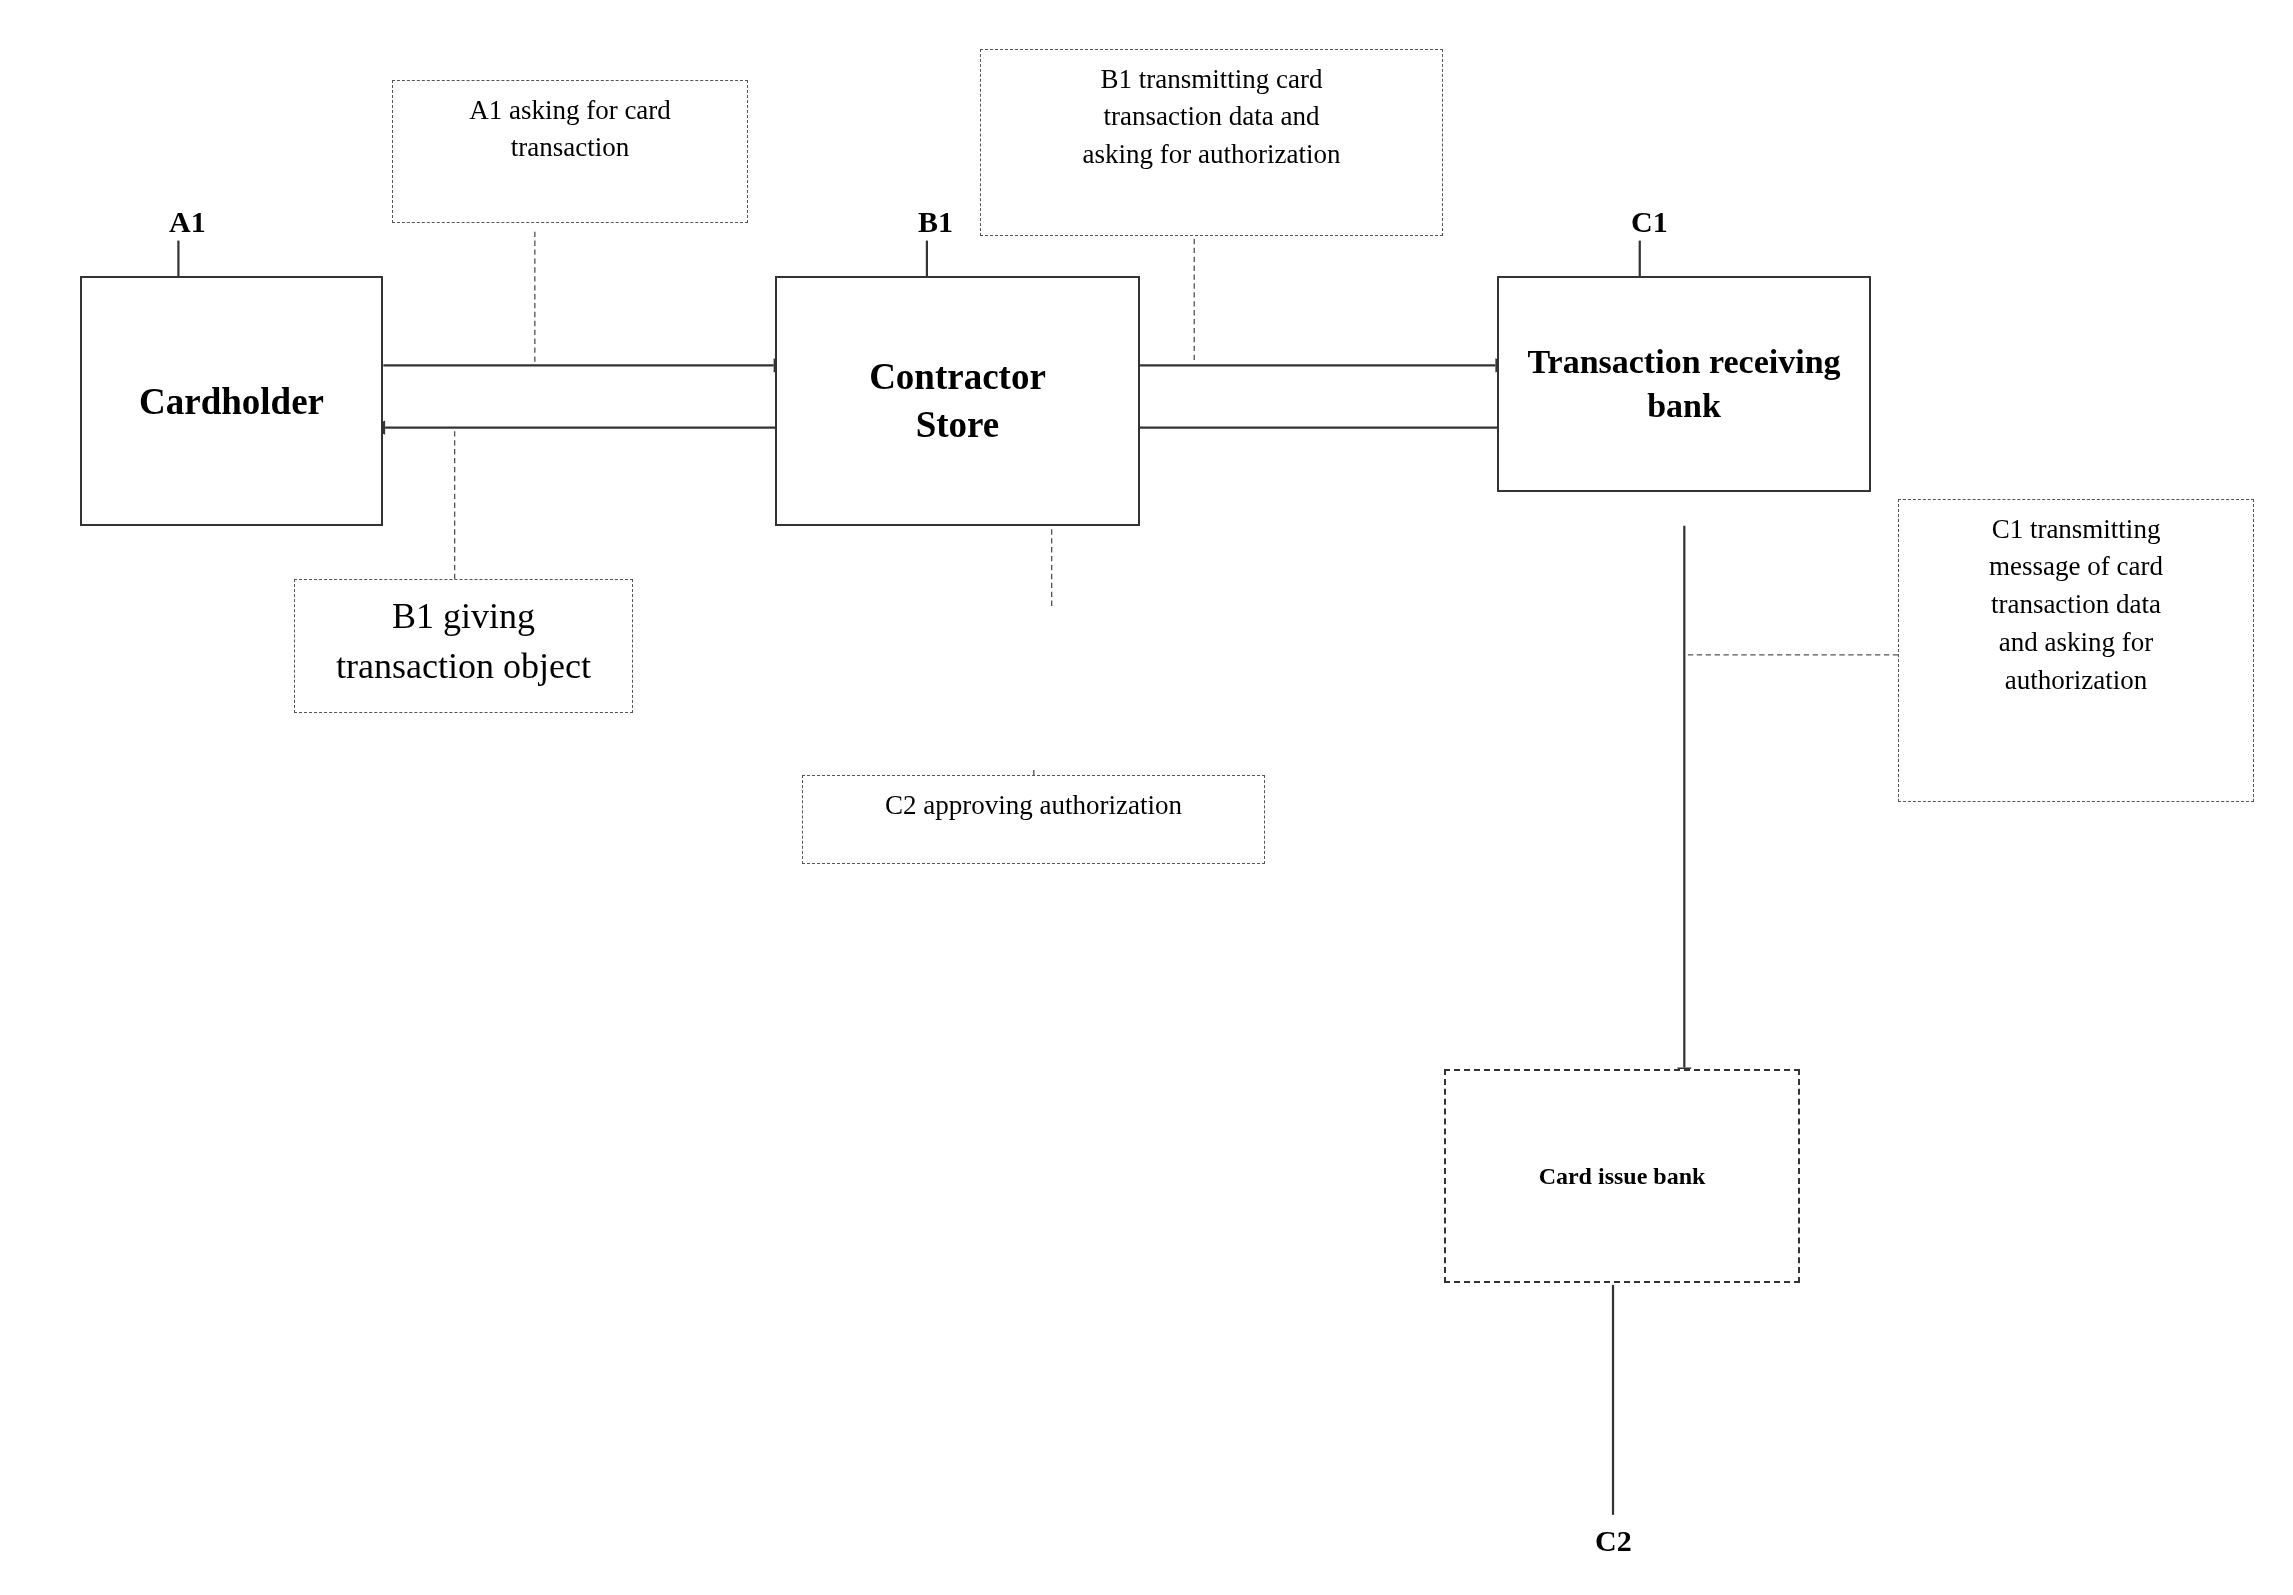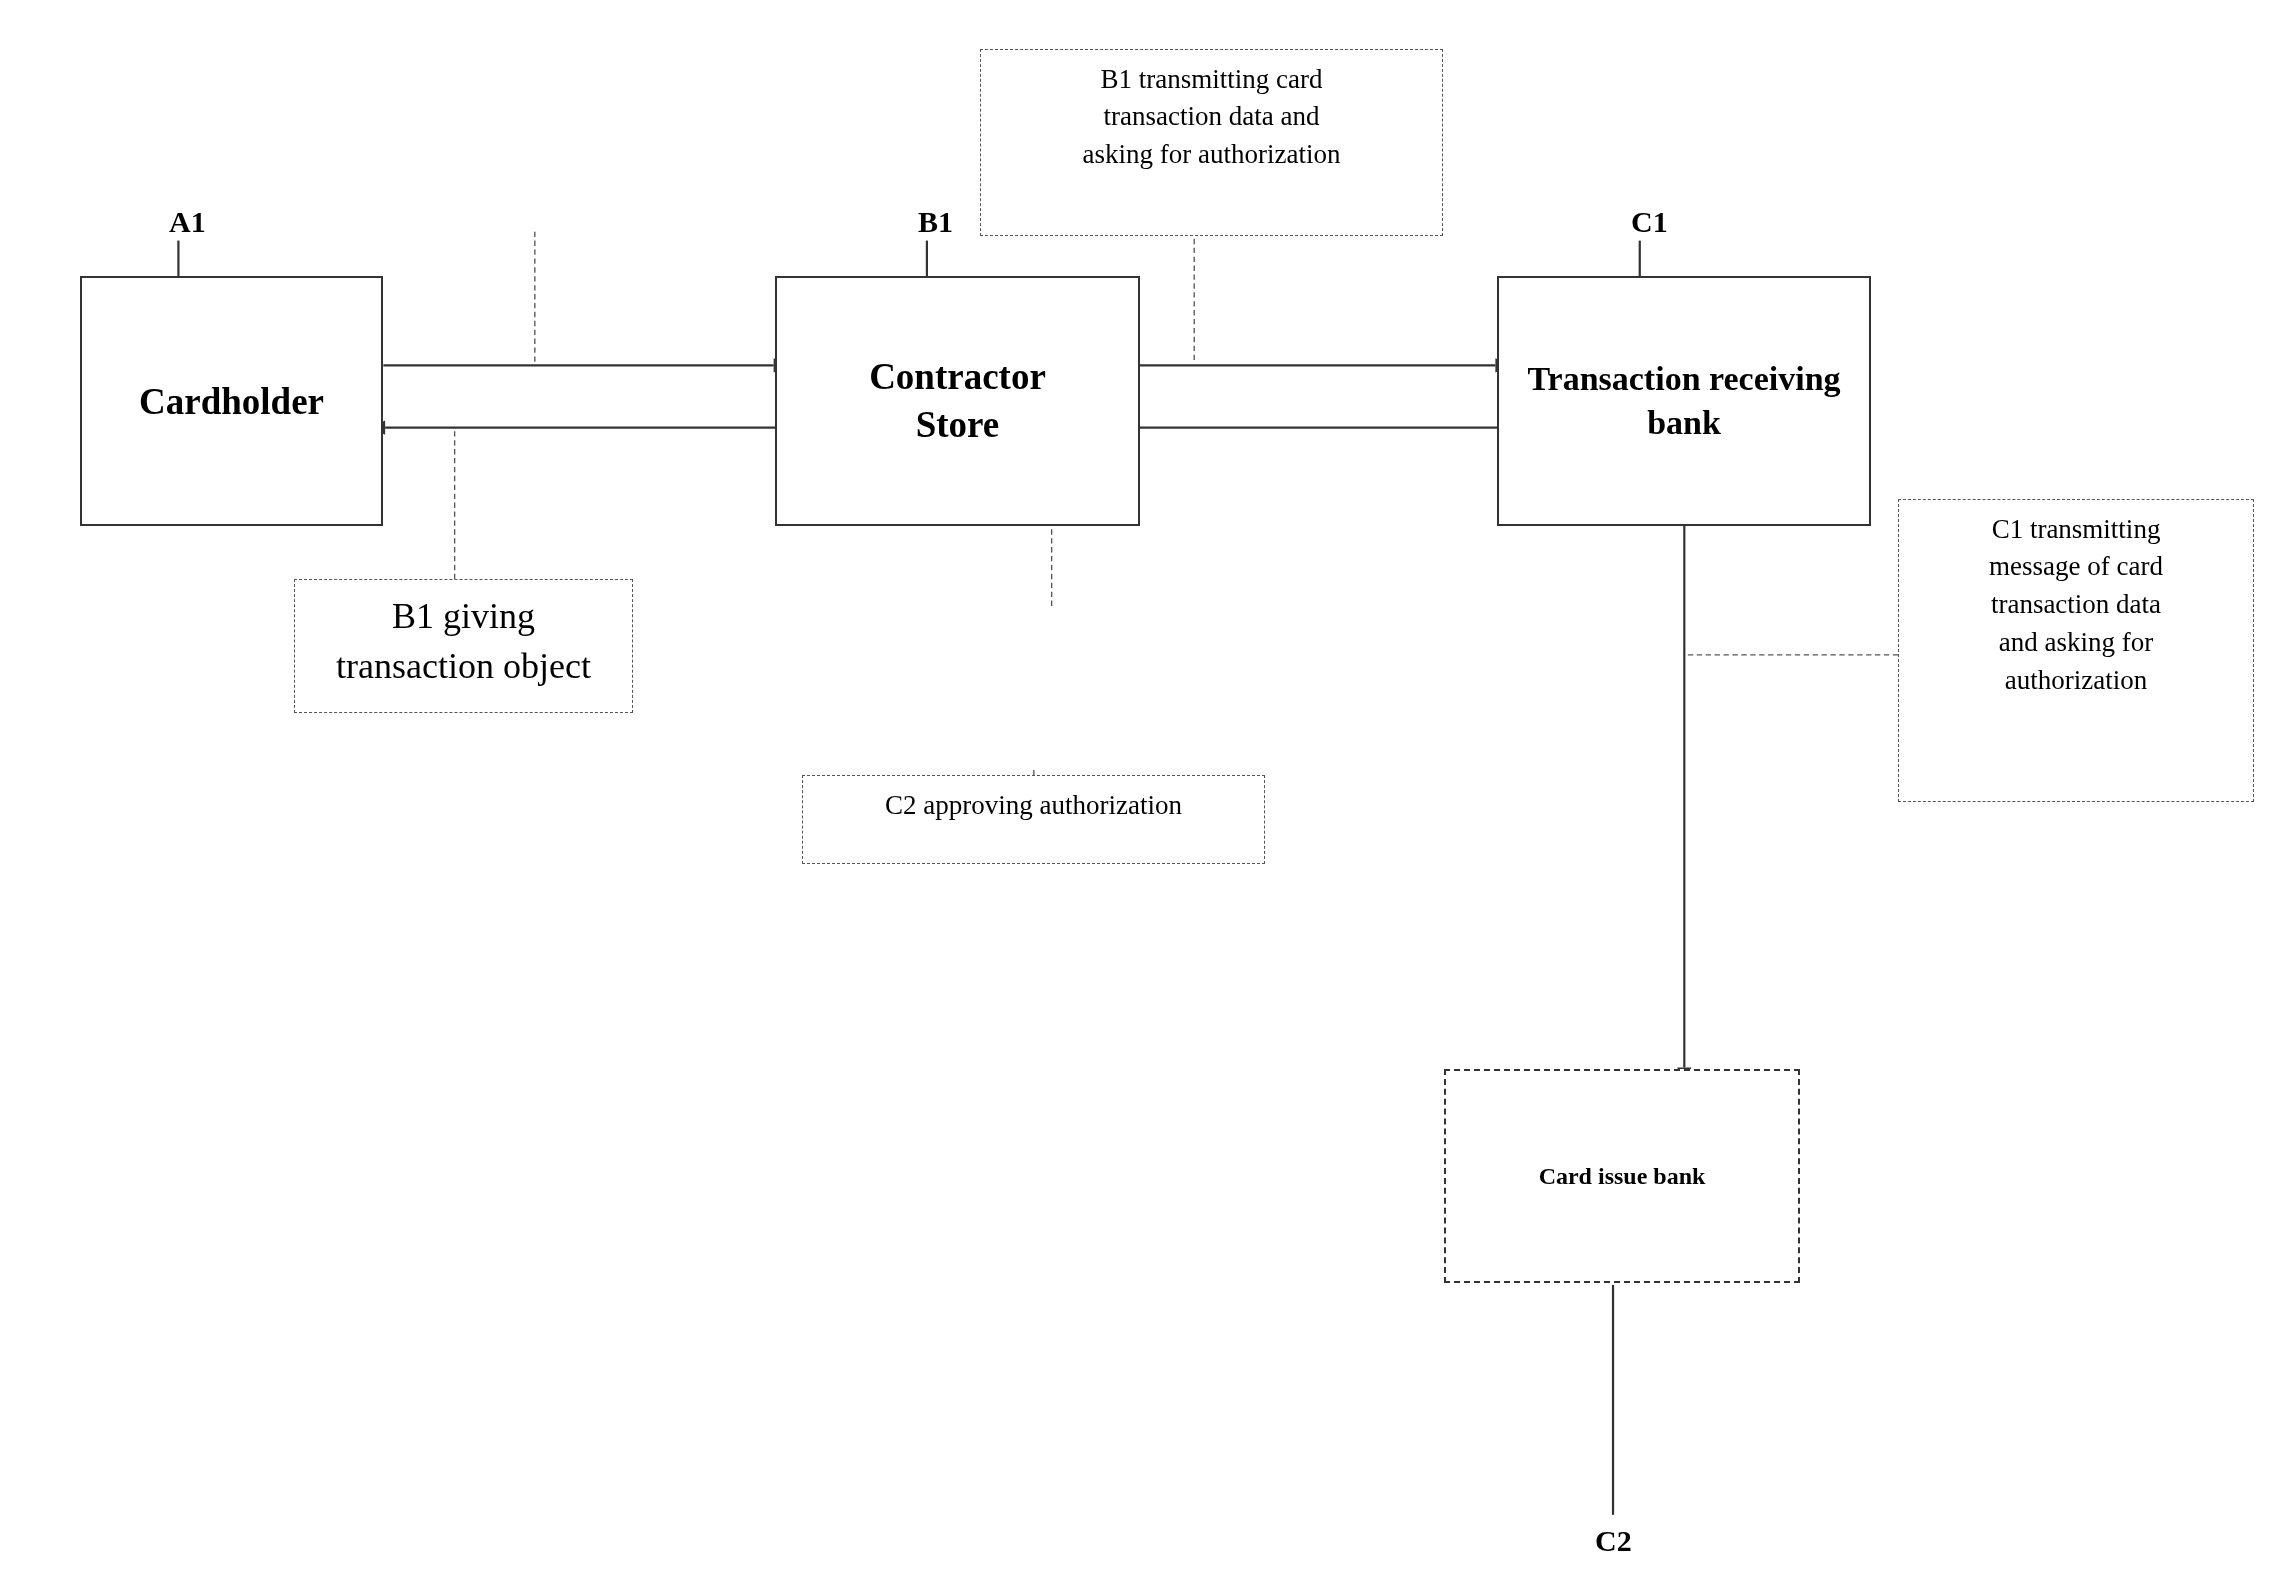--- a/index.html
+++ b/index.html
@@ -103,41 +103,44 @@
   </svg>
 
   <div class="entity-box" style="left:80px; top:276px; width:303px; height:250px; font-size:37px;">
     <span>Cardholder</span>
   </div>
 
   <div class="entity-box" style="left:775px; top:276px; width:365px; height:250px; font-size:37px; line-height:1.3;">
     <span>Contractor<br>Store</span>
   </div>
 
-  <div class="entity-box" style="left:1497px; top:276px; width:374px; height:250px; font-size:34px; line-height:1.3;">
+  <div class="entity-box" style="left:1497px; top:276px; width:374px; height:216px; font-size:34px; line-height:1.3;">
     <span>Transaction receiving<br>bank</span>
   </div>
 
   <div class="entity-box" style="left:1444px; top:1069px; width:356px; height:214px; border-style: dashed; font-size:24px;">
     <span>Card issue bank</span>
   </div>
 
   <div class="label" style="left:169px; top:205px;">
     <span>A1</span>
   </div>
   <div class="label" style="left:918px; top:205px;">
     <span>B1</span>
   </div>
   <div class="label" style="left:1631px; top:205px;">
     <span>C1</span>
   </div>
   <div class="label" style="left:1595px; top:1524px;">
     <span>C2</span>
   </div>
 
+  <div class="note-box" style="left:392px; top:80px; width:356px; height:143px; font-size:27px;">
+    <span>A1 asking for card<br>transaction</span>
+  </div>
 
   <div class="note-box" style="left:980px; top:49px; width:463px; height:187px; font-size:27px;">
     <span>B1 transmitting card<br>transaction data and<br>asking for authorization</span>
   </div>
 
   <div class="note-box" style="left:294px; top:579px; width:339px; height:134px; font-size:36px;">
     <span>B1 giving<br>transaction object</span>
   </div>
 
 

